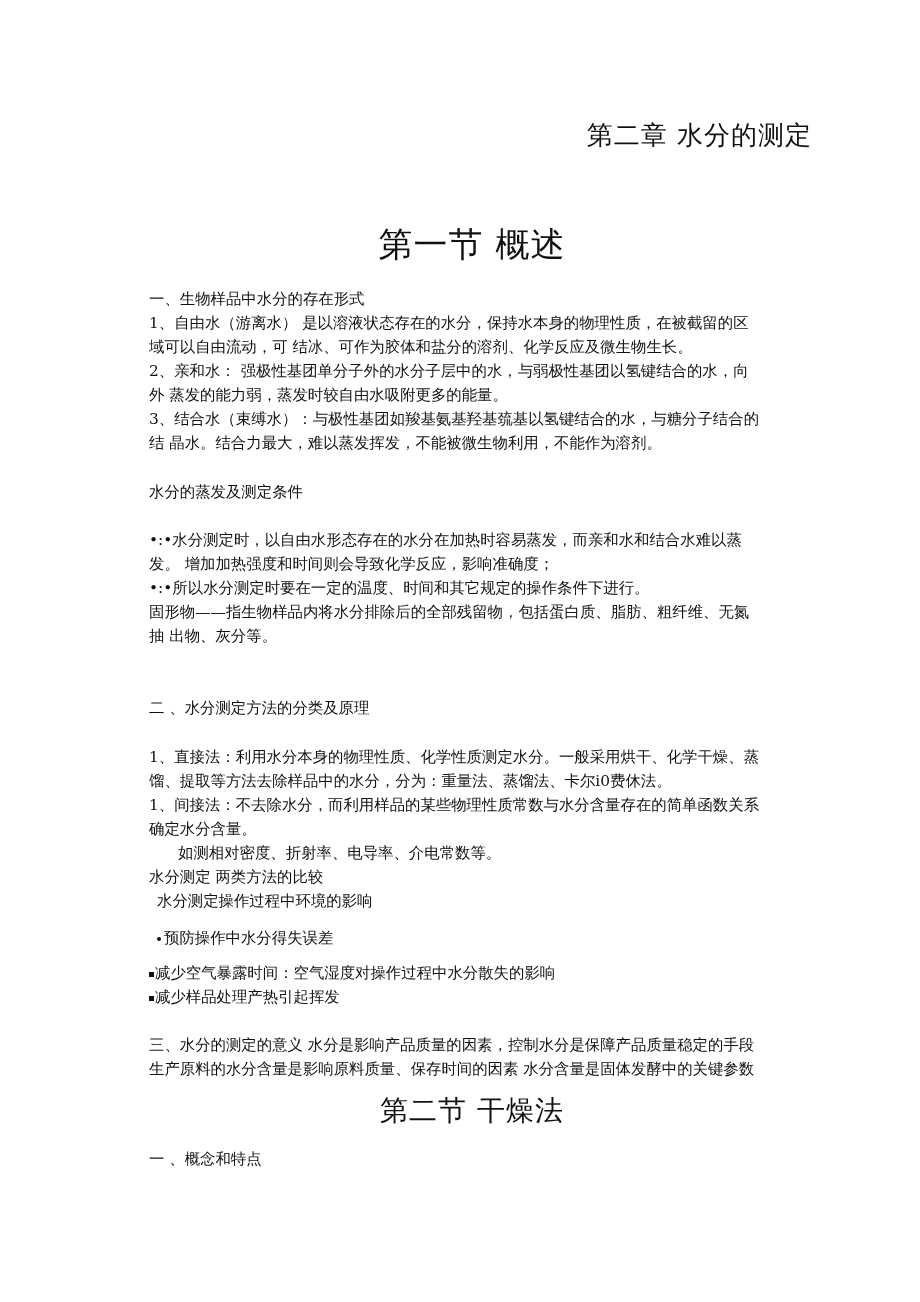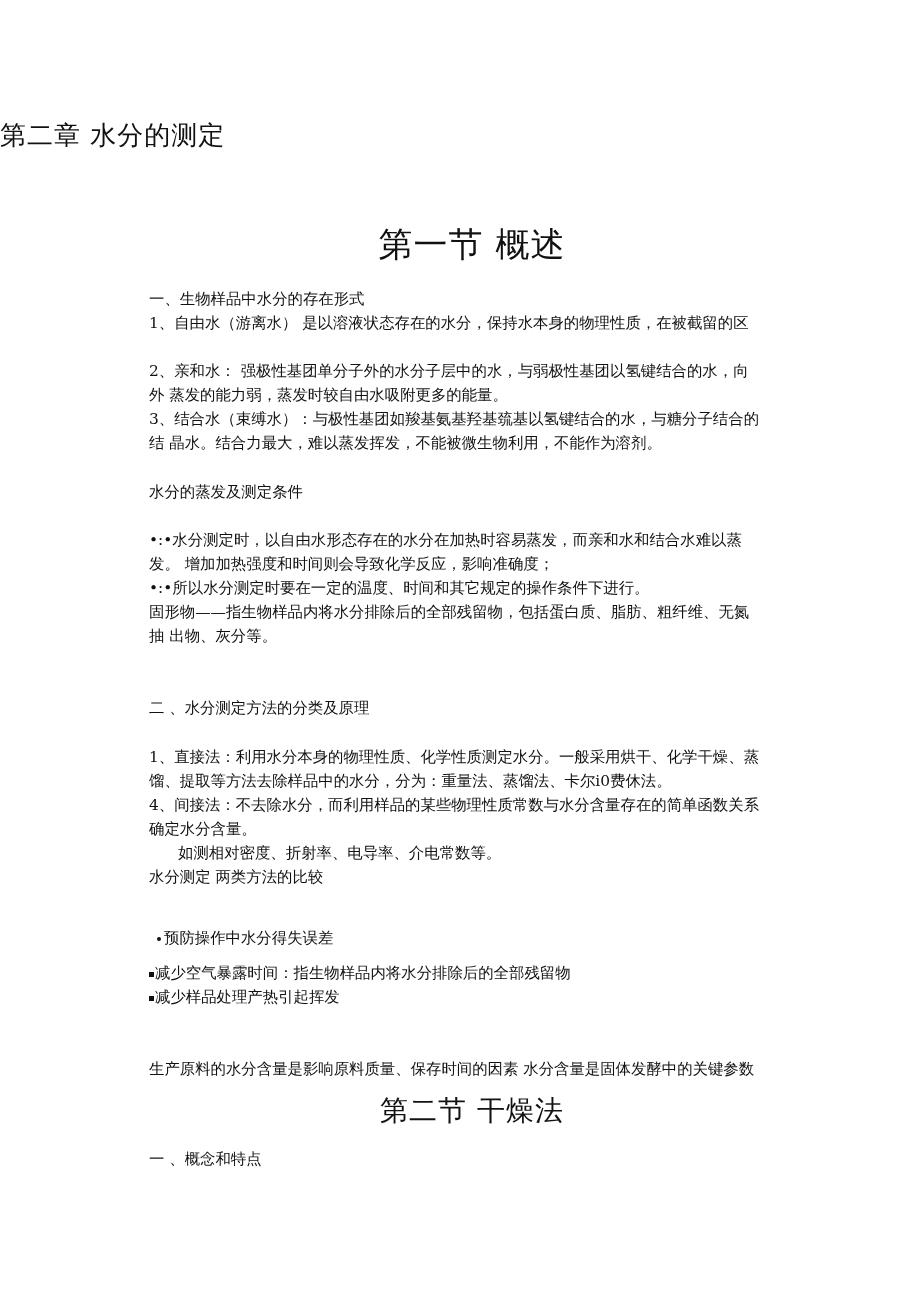--- a/index.html
+++ b/index.html
@@ -17,21 +17,21 @@
     }
     .page {
       position: absolute;
       left: 0; top: 0;
       width: 920px; height: 1302px;
     }
     .chapter-title {
       position: absolute;
       left: 0; width: 812px;
       top: 117px;
-      text-align: left;
+      text-align: right;
       font-size: 26px;
       line-height: 36px;
       letter-spacing: 1px;
       font-weight: normal;
       margin: 0;
     }
     .section-title {
       position: absolute;
       left: 0; width: 920px;
       text-align: center;
@@ -73,46 +73,49 @@
 <body>
 
 <div class="page">
 
   <h1 class="chapter-title">第二章  水分的测定</h1>
 
   <h2 class="section-title s1">第一节  概述</h2>
 
   <p class="line" style="top:271px">一、生物样品中水分的存在形式</p>
   <p class="line" style="top:295px">1、自由水（游离水）  是以溶液状态存在的水分，保持水本身的物理性质，在被截留的区</p>
+  <p class="line" style="top:319px">域可以自由流动，可  结冰、可作为胶体和盐分的溶剂、化学反应及微生物生长。</p>
   <p class="line" style="top:343px">2、亲和水：  强极性基团单分子外的水分子层中的水，与弱极性基团以氢键结合的水，向</p>
   <p class="line" style="top:367px">外  蒸发的能力弱，蒸发时较自由水吸附更多的能量。</p>
   <p class="line" style="top:391px">3、结合水（束缚水）：与极性基团如羧基氨基羟基巯基以氢键结合的水，与糖分子结合的</p>
   <p class="line" style="top:415px">结  晶水。结合力最大，难以蒸发挥发，不能被微生物利用，不能作为溶剂。</p>
 
   <p class="line" style="top:464px">水分的蒸发及测定条件</p>
 
   <p class="line" style="top:512px"><span>•:•</span><span>水分测定时，以自由水形态存在的水分在加热时容易蒸发，而亲和水和结合水难以蒸</span></p>
   <p class="line" style="top:536px">发。  增加加热强度和时间则会导致化学反应，影响准确度；</p>
   <p class="line" style="top:560px"><span>•:•</span><span>所以水分测定时要在一定的温度、时间和其它规定的操作条件下进行。</span></p>
   <p class="line" style="top:584px">固形物——指生物样品内将水分排除后的全部残留物，包括蛋白质、脂肪、粗纤维、无氮</p>
   <p class="line" style="top:608px">抽  出物、灰分等。</p>
 
   <p class="line" style="top:680px">二  、水分测定方法的分类及原理</p>
 
   <p class="line" style="top:729px">1、直接法：利用水分本身的物理性质、化学性质测定水分。一般采用烘干、化学干燥、蒸</p>
   <p class="line" style="top:753px">馏、提取等方法去除样品中的水分，分为：重量法、蒸馏法、卡尔i0费休法。</p>
-  <p class="line" style="top:777px">4、间接法：不去除水分，而利用样品的某些物理性质常数与水分含量存在的简单函数关系</p>
+  <p class="line" style="top:777px">1、间接法：不去除水分，而利用样品的某些物理性质常数与水分含量存在的简单函数关系</p>
   <p class="line" style="top:801px">确定水分含量。</p>
   <p class="line" style="top:825px; left:162px">如测相对密度、折射率、电导率、介电常数等。</p>
   <p class="line" style="top:849px">水分测定  两类方法的比较</p>
+  <p class="line" style="top:873px; left:141px">水分测定操作过程中环境的影响</p>
 
   <p class="line" style="top:910px; left:141px"><span class="bullet-dot"></span><span>预防操作中水分得失误差</span></p>
 
-  <p class="line" style="top:945px"><span class="bullet-sq"></span><span>减少空气暴露时间：指生物样品内将水分排除后的全部残留物</span></p>
+  <p class="line" style="top:945px"><span class="bullet-sq"></span><span>减少空气暴露时间：空气湿度对操作过程中水分散失的影响</span></p>
   <p class="line" style="top:969px"><span class="bullet-sq"></span><span>减少样品处理产热引起挥发</span></p>
 
+  <p class="line" style="top:1017px">三、水分的测定的意义  水分是影响产品质量的因素，控制水分是保障产品质量稳定的手段</p>
   <p class="line" style="top:1041px">生产原料的水分含量是影响原料质量、保存时间的因素  水分含量是固体发酵中的关键参数</p>
 
   <h2 class="section-title s2">第二节  干燥法</h2>
 
   <p class="line" style="top:1131px">一  、概念和特点</p>
 
 </div>
 
 </body></html>

